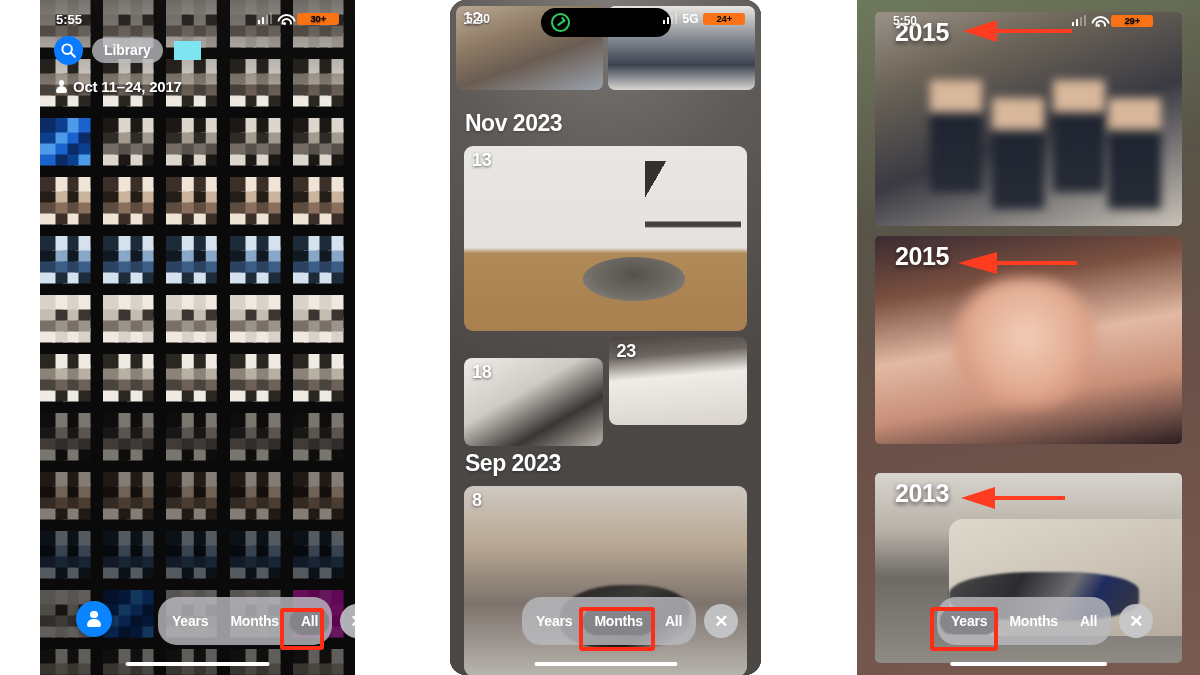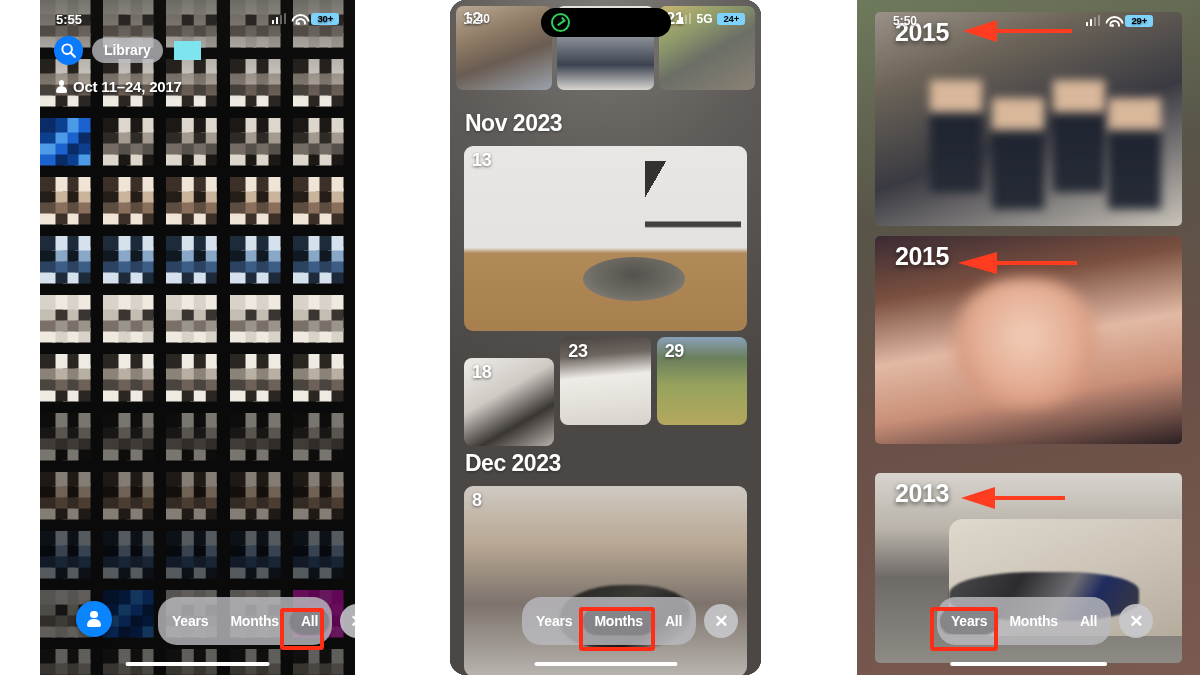--- a/index.html
+++ b/index.html
@@ -95,26 +95,26 @@
     border-radius: 50%;
     clip-path: polygon(0 0, 100% 0, 100% 60%, 0 60%);
   }
   .wifi b {
     position: absolute; left: 6px; top: 8.5px;
     width: 3px; height: 3px;
     background: #fff; border-radius: 50%;
   }
 
   .batt {
-    background: #7dd3fc;
+    background: #f97316;
     color: #000;
     font-size: 9.5px;
     font-weight: bold;
     border-radius: 3px;
-    padding: 1px 6px;
+    padding: 1px 13px;
     line-height: 1.1;
     letter-spacing: -.2px;
   }
 
   .p1-titlerow {
     position: absolute;
     top: 36px; left: 14px; right: 10px;
     display: flex;
     align-items: center;
     gap: 9px;
@@ -540,23 +540,20 @@
   <div class="phone" id="phone2">
     <div class="p2-bg"></div>
 
     <div class="p2-toprow">
       <div class="tile" id="p2t0" style="background: linear-gradient(160deg, rgb(185, 168, 148) 0%, rgb(141, 122, 100) 35%, rgb(106, 92, 82) 60%, rgb(154, 163, 173) 100%);">
         <span class="tile-num">12</span>
       </div>
       <div class="tile" id="p2t1" style="background: linear-gradient(rgb(232, 230, 226) 0%, rgb(142, 146, 153) 35%, rgb(60, 67, 80) 70%, rgb(216, 214, 210) 100%);">
         <span class="tile-num"></span>
       </div>
-      <div class="tile" id="p2t2" style="background: linear-gradient(150deg, rgb(201, 184, 113) 0%, rgb(142, 154, 106) 30%, rgb(107, 111, 102) 55%, rgb(139, 129, 117) 100%);">
-        <span class="tile-num">21</span>
-      </div>
     </div>
 
     <div class="island">
       <span class="island-dot"></span>
     </div>
 
     <div class="p2-status">
       <div class="status-left">5:40</div>
       <div class="status-right">
         <span class="bars">
@@ -577,28 +574,25 @@
       <div style="position: absolute; left: 42%; top: 60%; width: 36%; height: 24%; border-radius: 50%; background: radial-gradient(at 50% 40%, rgb(85, 81, 76) 0%, rgb(110, 106, 100) 55%, rgb(142, 138, 132) 100%);"></div>
           <div style="position: absolute; right: 2%; top: 8%; width: 34%; height: 52%; background: linear-gradient(120deg, rgba(20, 18, 16, 0.85) 0px, rgba(20, 18, 16, 0.85) 14%, rgba(230, 226, 220, 0) 14%), linear-gradient(rgba(0, 0, 0, 0) 62%, rgba(25, 22, 20, 0.8) 64%, rgba(25, 22, 20, 0.8) 68%, rgba(0, 0, 0, 0) 70%);"></div>
         </div>
       <div class="small-row">
         <div class="tile" id="p2-n1" style="background: linear-gradient(150deg, rgb(239, 236, 232) 0%, rgb(207, 202, 196) 40%, rgb(58, 54, 51) 70%, rgb(184, 178, 171) 100%); margin-top: 21px;">
           <span class="tile-num">18</span>
         </div>
         <div class="tile" id="p2-n2" style="background: linear-gradient(175deg, rgb(74, 68, 64) 0%, rgb(109, 101, 96) 22%, rgb(239, 236, 231) 45%, rgb(216, 211, 204) 100%);">
           <span class="tile-num">23</span>
         </div>
-        <div class="tile" id="p2-n3" style="background: linear-gradient(rgb(138, 160, 184) 0%, rgb(106, 127, 92) 24%, rgb(151, 163, 92) 55%, rgb(180, 168, 94) 100%);">
-          <span class="tile-num">29</span>
-        </div>
       </div>
     </div>
 
     <div class="month-section" style="top:450px;">
-      <div class="month-head">Dec 2023</div>
+      <div class="month-head">Sep 2023</div>
       <div class="big-tile" id="p2-dec-big" style="height: 190px; background: linear-gradient(rgb(207, 201, 194) 0%, rgb(185, 168, 148) 30%, rgb(125, 115, 108) 62%, rgb(184, 180, 174) 100%);">
         <span class="tile-num">8</span>
       <div style="position: absolute; left: 34%; top: 52%; width: 46%; height: 34%; border-radius: 48% 40% 45% 38%; background: linear-gradient(150deg, rgb(35, 33, 31) 0%, rgb(60, 58, 55) 40%, rgb(26, 25, 23) 70%, rgb(216, 212, 207) 100%); filter: blur(1px);"></div>
         </div>
     </div>
 
     <div class="toolbar" style="left:72px;">
       <div class="seg">
         <span>Years</span>
         <span class="active">Months</span>

